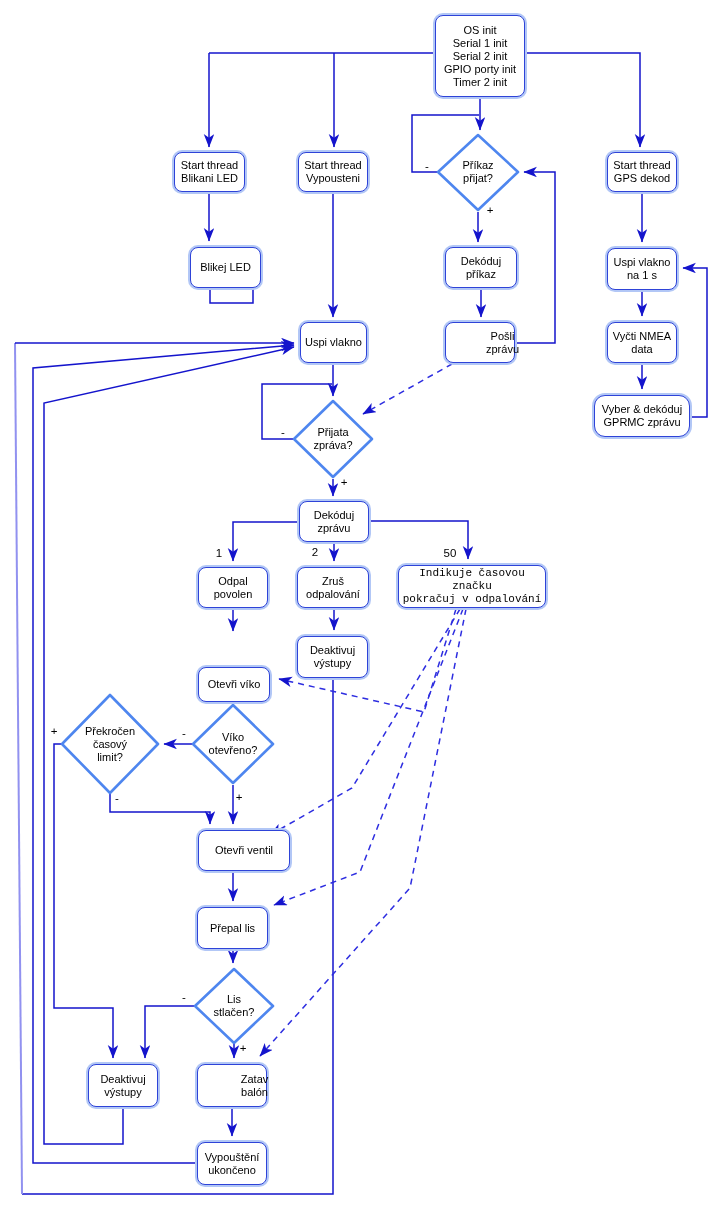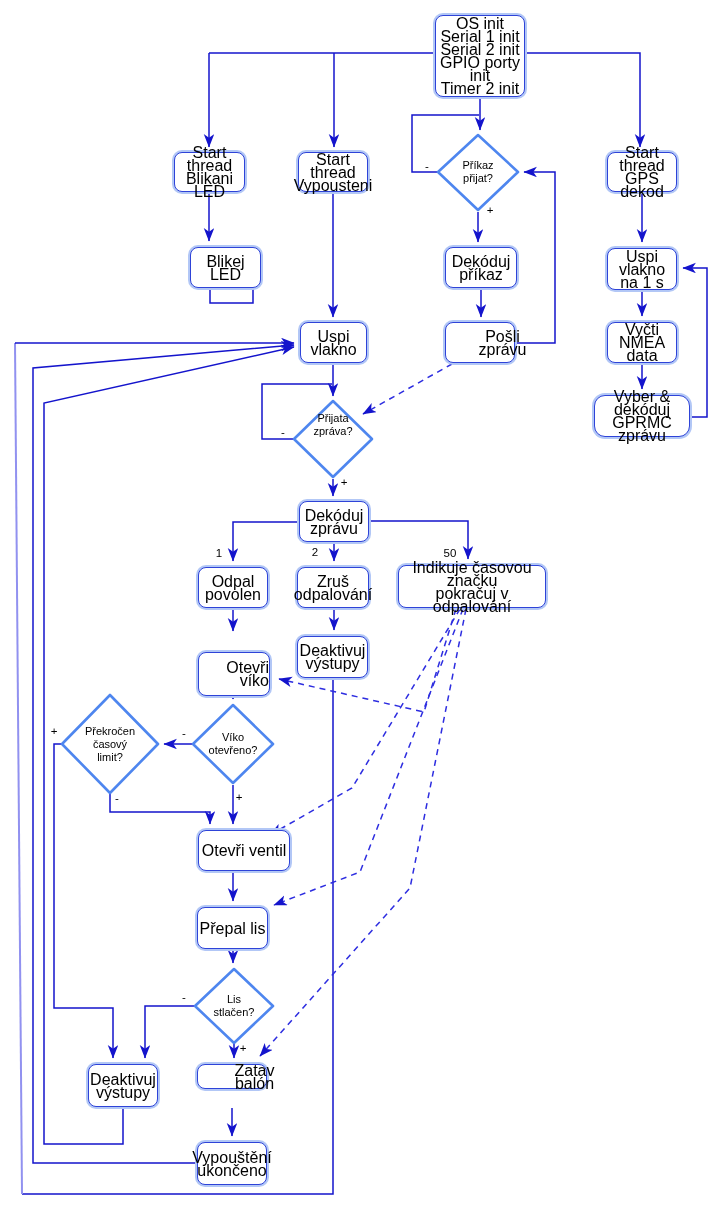--- a/index.html
+++ b/index.html
@@ -10,21 +10,21 @@
   #wires{position:absolute;left:0;top:0;}
   .edge{fill:none;stroke:var(--line);stroke-width:1.5;}
   .edge.light{stroke:var(--line_light);stroke-width:2;}
   .edge.dashed{stroke:var(--dashed);stroke-dasharray:6 5;stroke-width:1.5;}
   .diamond{fill:#fff;stroke:var(--decision_stroke);stroke-width:2.6;stroke-linejoin:round;}
   marker path{fill:var(--line);}
   .node{
     position:absolute;display:flex;align-items:center;justify-content:center;
     background:#fff;border:1.6px solid var(--node_stroke);border-radius:8px;
     box-shadow:0 0 0 2px var(--node_halo);
-    font-size:16px;line-height:13px;text-align:center;white-space:pre-line;
+    font-size:11px;line-height:13px;text-align:center;white-space:pre-line;
     box-sizing:border-box;
   }
   .decision-label{
     position:absolute;width:96px;font-size:11px;line-height:13px;text-align:center;
     white-space:pre-line;transform:translate(-50%,-50%);
   }
   .edge-label{
     position:absolute;font-size:11.5px;line-height:11px;transform:translate(-50%,-50%);
     background:transparent;
   }
@@ -125,37 +125,37 @@
 data</div>
   <div class="node" style="left:594px;top:395px;width:96px;height:42px;border-radius:11px;">Vyber &amp; dekóduj
 GPRMC zprávu</div>
   <div class="node" style="left:300px;top:322px;width:67px;height:41px;">Uspi vlakno</div>
   <div class="node" style="left:299px;top:501px;width:70px;height:41px;">Dekóduj
 zprávu</div>
   <div class="node" style="left:198px;top:567px;width:70px;height:41px;">Odpal
 povolen</div>
   <div class="node" style="left:297px;top:567px;width:72px;height:41px;">Zruš
 odpalování</div>
-  <div class="node" style="left:398px;top:565px;width:148px;height:43px;">Indikuje časovou značku
+  <div class="node" style="left:398px;top:565px;width:148px;height:43px;font-family:Liberation Mono, monospace;">Indikuje časovou značku
 pokračuj v odpalování</div>
-  <div class="node" style="left:198px;top:652px;width:72px;height:44px;text-align:right;">Otevři víko</div>
+  <div class="node" style="left:198px;top:667px;width:72px;height:35px;text-align:right;">Otevři víko</div>
   <div class="node" style="left:297px;top:636px;width:71px;height:42px;">Deaktivuj
 výstupy</div>
   <div class="node" style="left:198px;top:830px;width:92px;height:41px;">Otevři ventil</div>
   <div class="node" style="left:197px;top:907px;width:71px;height:42px;">Přepal lis</div>
-  <div class="node" style="left:197px;top:1064px;width:70px;height:25px;padding-left:45px;">Zatav
+  <div class="node" style="left:197px;top:1064px;width:70px;height:43px;padding-left:45px;">Zatav
 balón</div>
   <div class="node" style="left:88px;top:1064px;width:70px;height:43px;">Deaktivuj
 výstupy</div>
   <div class="node" style="left:197px;top:1142px;width:70px;height:43px;">Vypouštění
 ukončeno</div>
 
   <div class="decision-label" style="left:478px;top:172px;">Příkaz
 přijat?</div>
-  <div class="decision-label" style="left:333px;top:425px;">Přijata
+  <div class="decision-label" style="left:333px;top:439px;">Přijata
 zpráva?</div>
   <div class="decision-label" style="left:233px;top:744px;">Víko
 otevřeno?</div>
   <div class="decision-label" style="left:110px;top:744px;">Překročen
 časový
 limit?</div>
   <div class="decision-label" style="left:234px;top:1006px;">Lis
 stlačen?</div>
 
   <span class="edge-label" style="left:427px;top:166px;">-</span>

